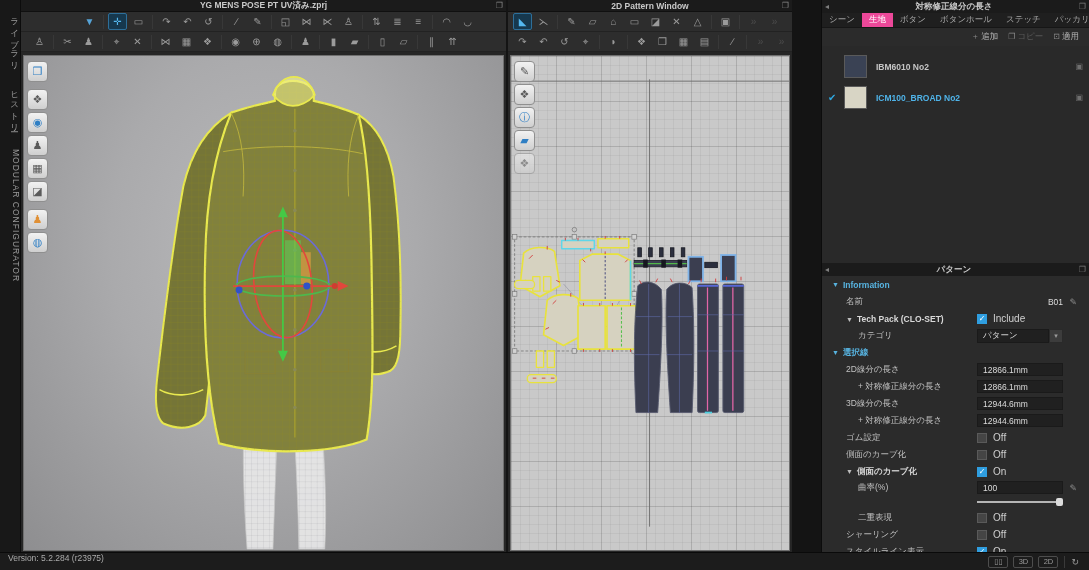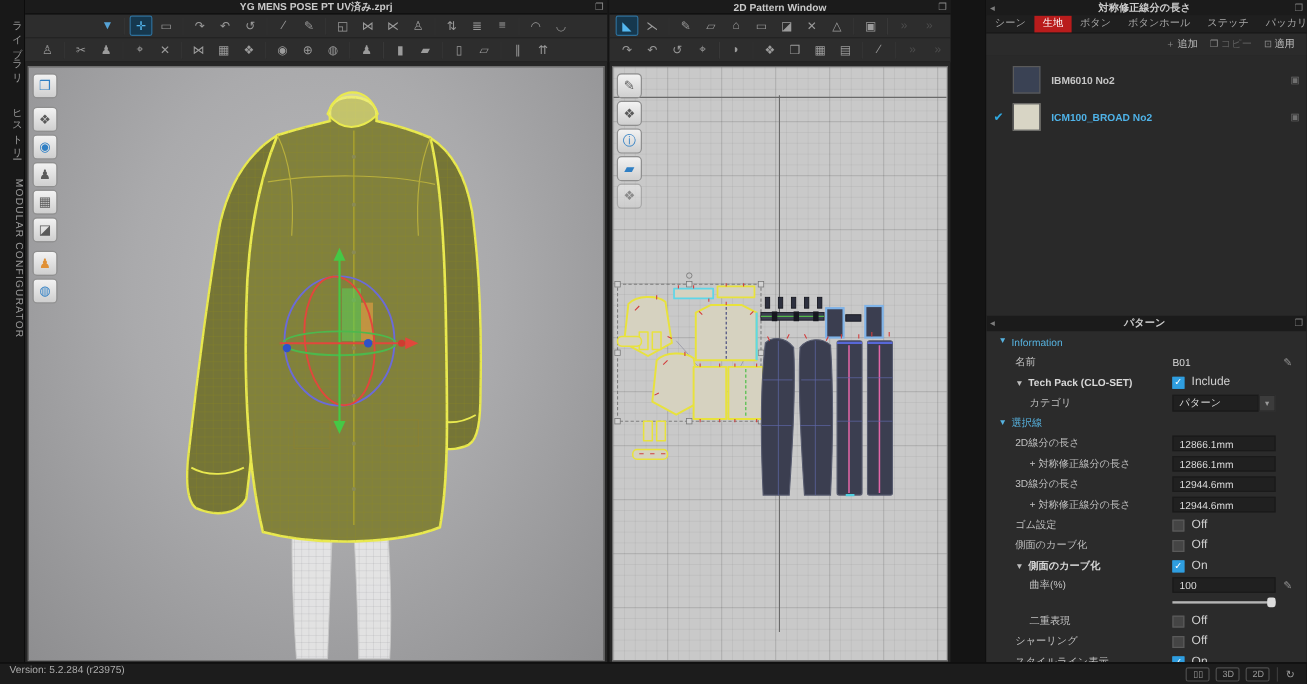--- a/index.html
+++ b/index.html
@@ -56,52 +56,52 @@
   
   #rightpanel { position:absolute; left:821px; top:0; width:268px; height:552px; background:#2b2b2b;
                 display:flex; flex-direction:column; border-left:1px solid #0c0c0c; }
   .panel-header { height:13px; background:#1b1b1b; display:flex; align-items:center; position:relative; flex:none; }
   .panel-header .ph-title { flex:1; text-align:center; color:#cccccc; font-size:8.5px; font-weight:bold; }
   .ph-pin { color:#7d7d7d; font-size:8px; padding:0 3px; cursor:pointer; }
   .ph-float { color:#7d7d7d; font-size:8px; padding:0 3px; cursor:pointer; }
 
   #ob-tabs { height:15px; background:#1f1f1f; display:flex; align-items:stretch; border-bottom:1px solid #161616; flex:none; }
   .ob-tab { padding:0 7px; color:#a9a9a9; font-size:8.5px; display:flex; align-items:center; cursor:pointer; white-space:nowrap; }
-  .ob-tab.active { background:#b91c1c; color:#fff; }
+  .ob-tab.active { background:#ec4899; color:#fff; }
 
   #ob-actions { height:18px; display:flex; align-items:center; justify-content:flex-end; gap:10px; padding:0 10px;
                 background:#2b2b2b; flex:none; }
   .act-btn { color:#bdbdbd; font-size:8.5px; cursor:pointer;text-align:center; }
   .act-btn.disabled { color:#5c5c5c; }
   .act-ico { color:#8a8a8a; font-size:8px; margin-right:2px; }
 
   #fabric-list { flex:1; background:#292929; padding-top:5px; overflow:hidden; }
   .fabric-row { height:31px; display:flex; align-items:center; padding:0 6px; cursor:pointer; }
   .fabric-row .check { width:16px; color:#2fa8e0; font-size:10px; visibility:hidden; }
   .fabric-row.selected .check { visibility:visible; }
   .fabric-row .swatch { width:23px; height:23px; border:1px solid #5a5a5a; margin-right:9px; flex:none; }
   .fabric-row .fname { font-size:8.5px; font-weight:bold; color:#c6c6c6; flex:1; }
   .fabric-row.selected .fname { color:#4fb3e8; }
   .fabric-row .frow-ico { color:#6f6f6f; font-size:8px; }
 
   
   #prop-editor { flex:none; height:289px; display:flex; flex-direction:column; background:#2b2b2b; overflow:hidden; }
   #prop-body { flex:1; overflow:hidden; position:relative; }
   .prow { height:17px; display:flex; align-items:center; padding:0 8px 0 10px; }
-  .prow.sec { color:#57b3e0; font-size:8.5px; font-weight:normal; }
+  .prow.sec { color:#57b3e0; font-size:8.5px; font-weight:bold; }
   .prow.sec .tri { font-size:7px; margin-right:4px; color:#57b3e0; }
   .plabel { flex:1; color:#c2c2c2; font-size:8.5px; white-space:nowrap; overflow:hidden; }
   .ind1 { padding-left:14px; }
   .ind2 { padding-left:26px; }
   .sub-sec { color:#d8d8d8; font-weight:bold; }
   .sub-sec .tri { font-size:7px; margin-right:4px; color:#bdbdbd; }
   .pright { width:104px; display:flex; align-items:center; flex:none; }
   .pval-box { width:86px; height:13px; background:#202020; border:1px solid #1a1a1a; color:#dcdcdc;
               font-size:8.5px; display:flex; align-items:center; padding:0 5px; }
-  .pval-plain { width:86px; color:#dcdcdc; font-size:8.5px; text-align:left; }
+  .pval-plain { width:86px; color:#dcdcdc; font-size:8.5px; text-align:right; }
   .pencil { width:14px; text-align:right; color:#8f8f8f; font-size:9px; cursor:pointer; }
   .cb { width:10px; height:10px; border:1px solid #5a5a5a; background:#454545; margin-right:6px; flex:none;
         display:flex; align-items:center; justify-content:center; font-size:8px; color:transparent; cursor:pointer; }
   .cb.on { background:#2f9ee0; border-color:#2f9ee0; color:#fff; }
   .cbtext { color:#cfcfcf; font-size:10px; }
   .ddfield { width:72px; height:14px; background:#202020; border:1px solid #1a1a1a; color:#dcdcdc; font-size:8.5px;
              display:flex; align-items:center; padding:0 5px; }
   .ddbtn { width:14px; height:14px; background:#3c3c3c; border:1px solid #2a2a2a; color:#9a9a9a; font-size:7px;
            display:flex; align-items:center; justify-content:center; cursor:pointer; }
   .slider-row { height:14px; display:flex; align-items:center; padding:0 8px 0 10px; }

